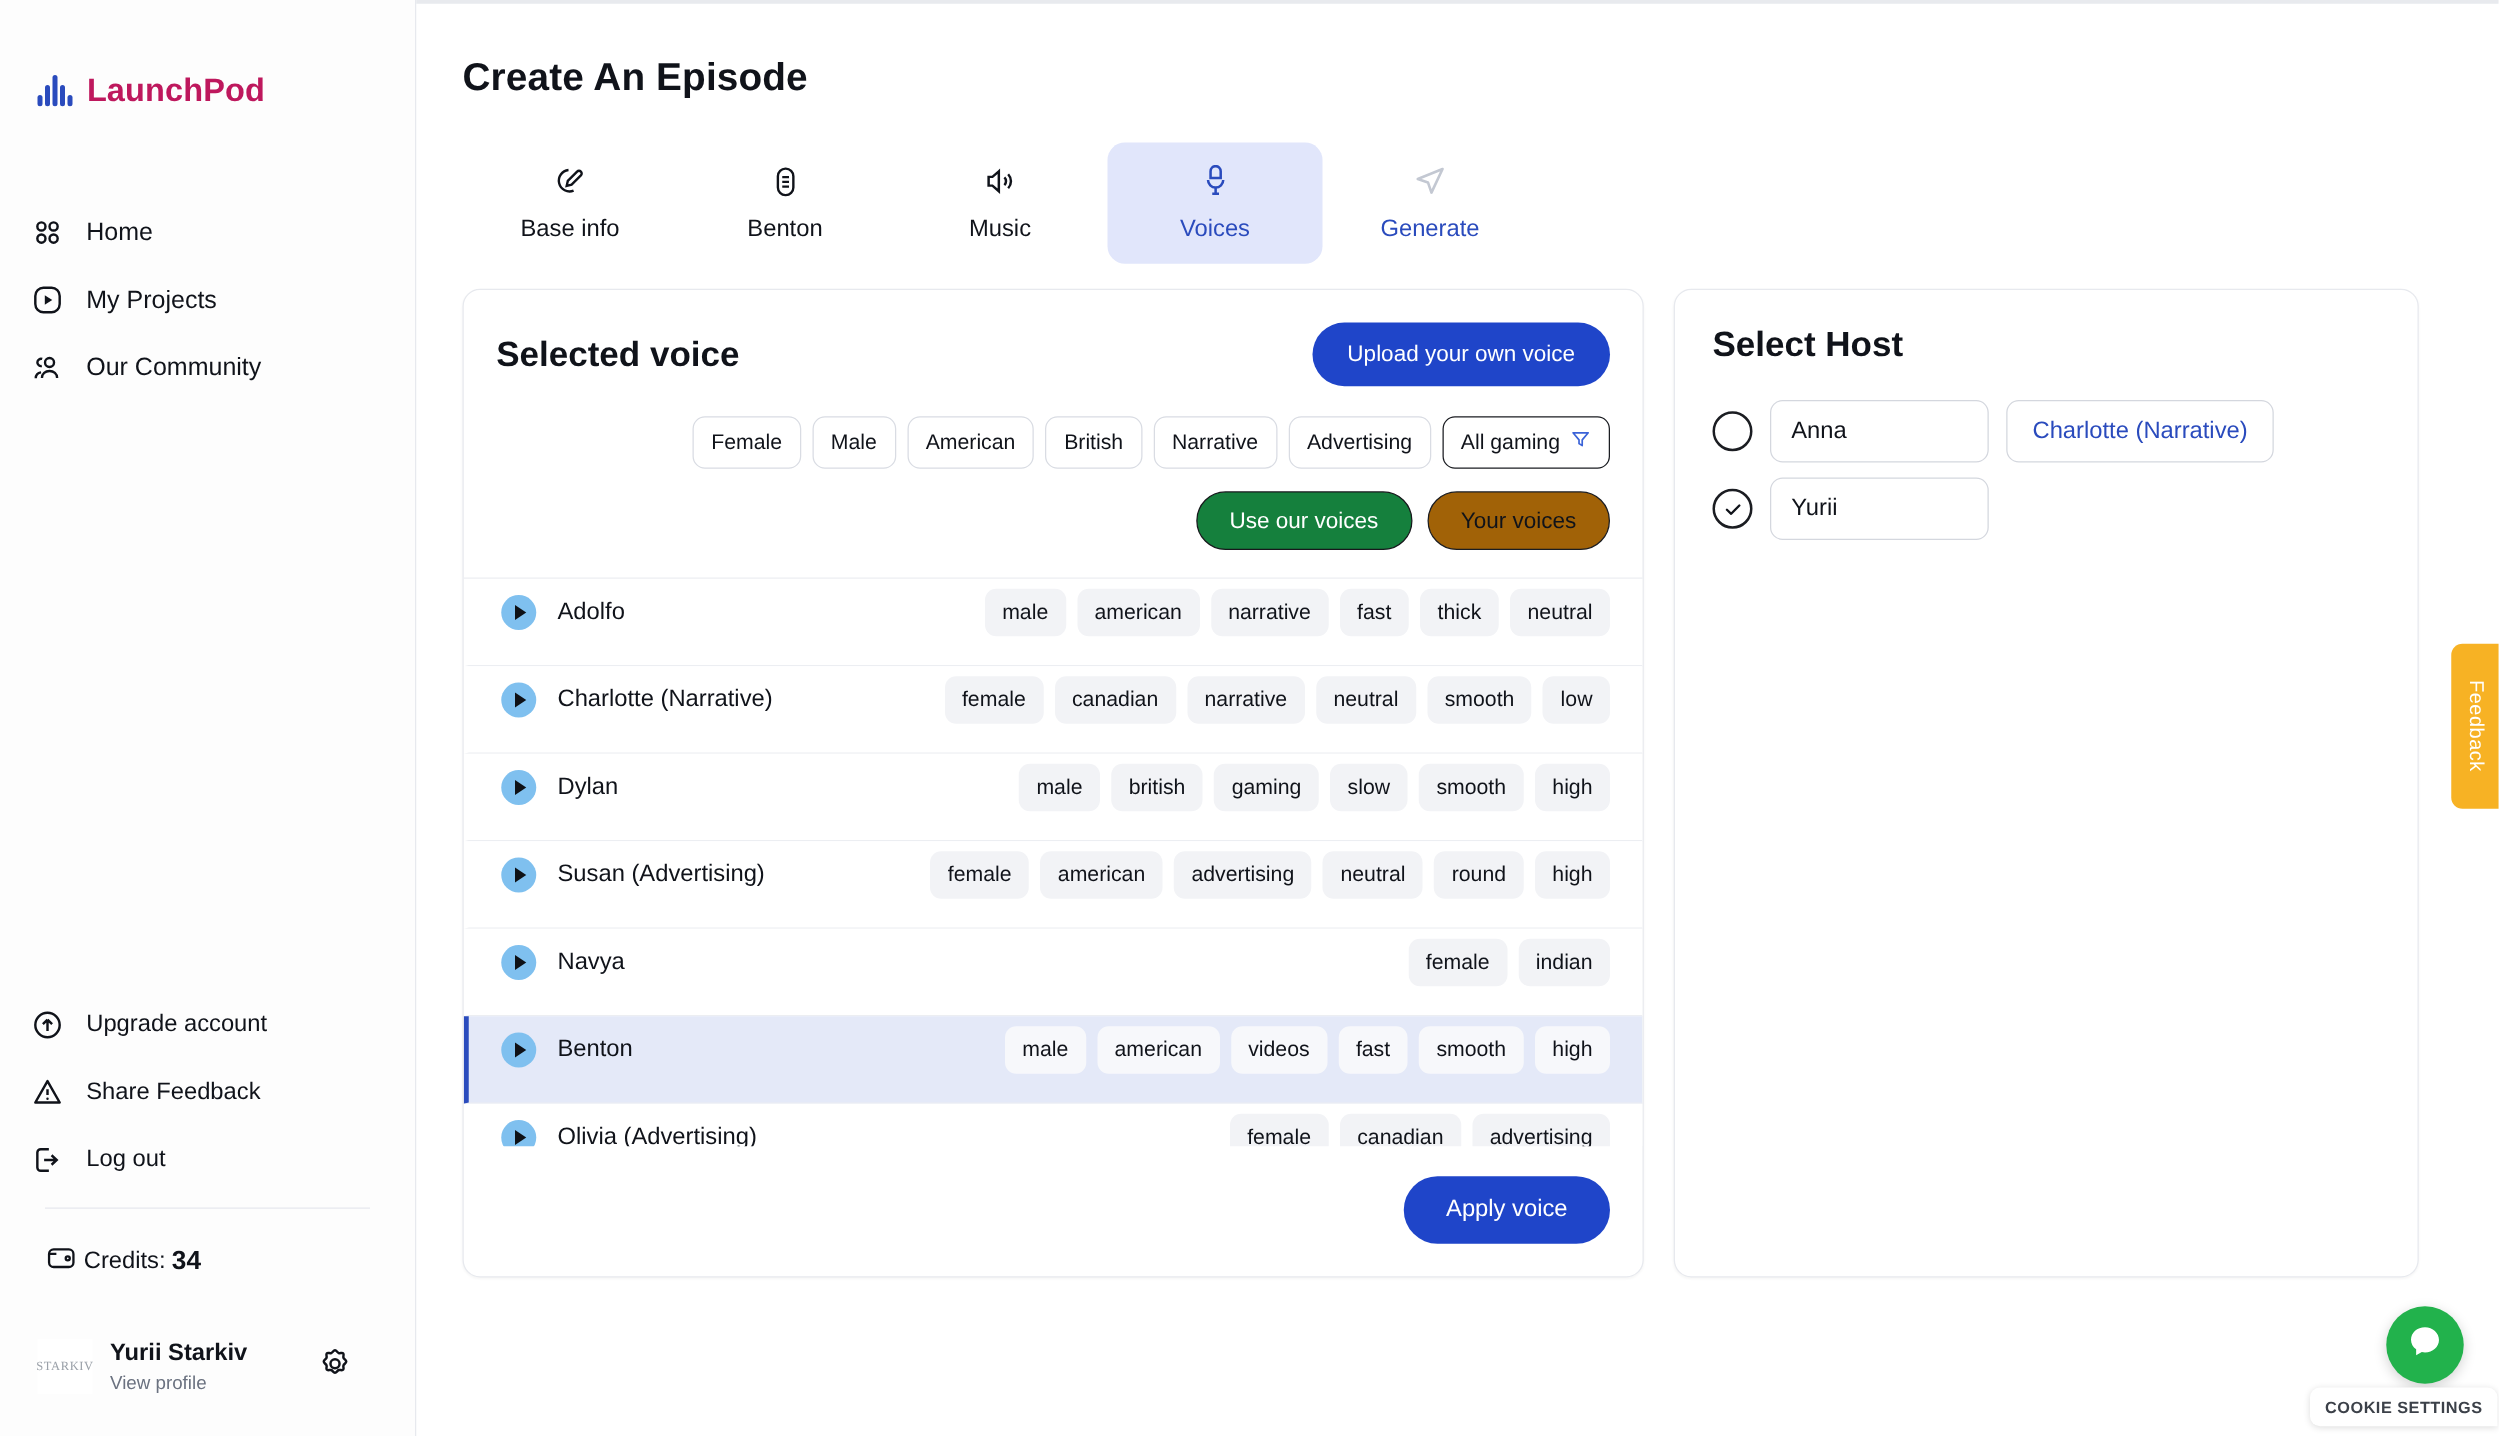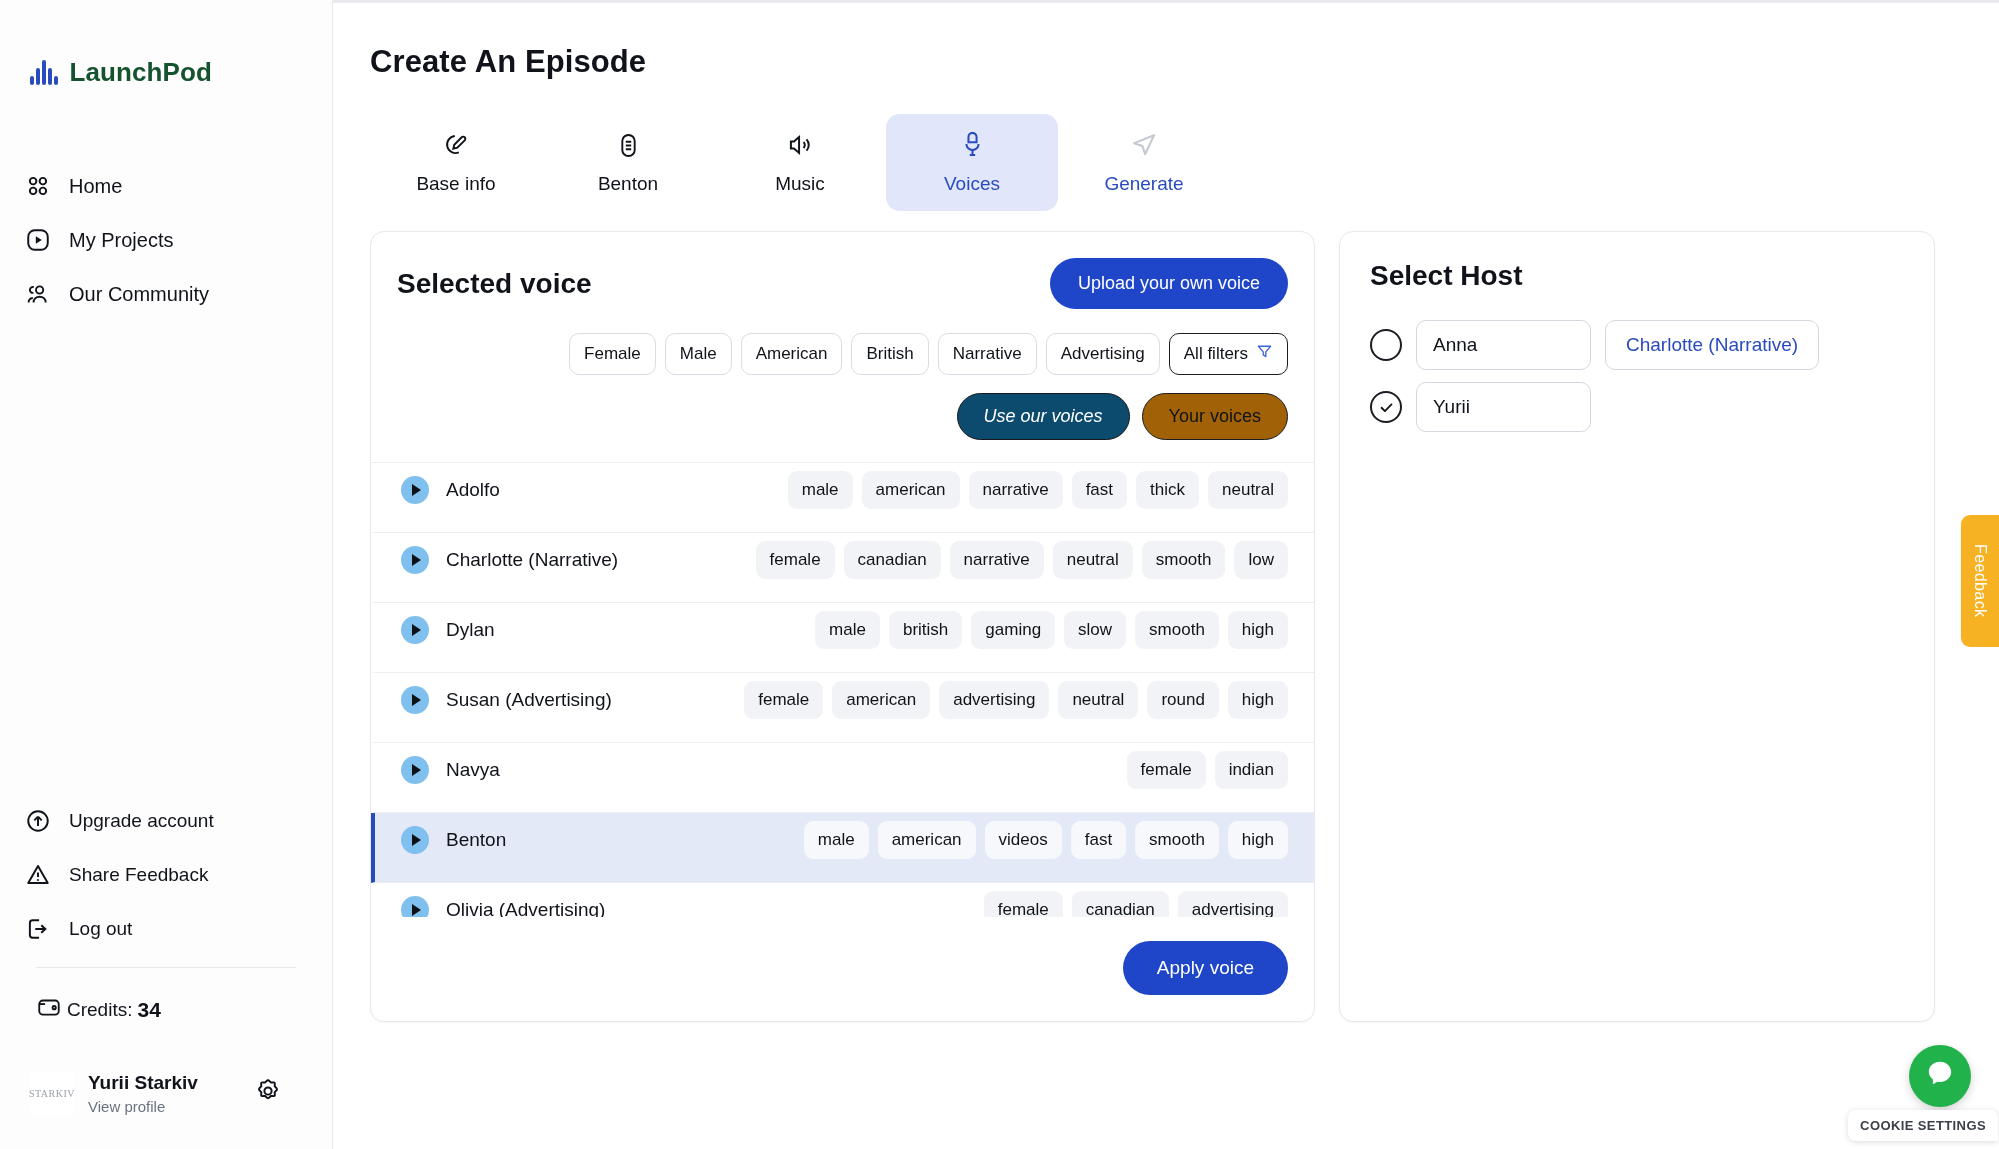--- a/index.html
+++ b/index.html
@@ -26,21 +26,21 @@
     padding: 48px 0 0 30px;
     height: 96px;
   }
   .brand-mark { display: flex; align-items: flex-end; gap: 2.5px; height: 26px; }
   .brand-mark i { display: block; width: 3.5px; background: #2a4bbd; border-radius: 2px; }
   .brand-mark i:nth-child(1) { height: 9px; }
   .brand-mark i:nth-child(2) { height: 17px; }
   .brand-mark i:nth-child(3) { height: 25px; }
   .brand-mark i:nth-child(4) { height: 17px; }
   .brand-mark i:nth-child(5) { height: 9px; }
-  .brand-name { font-size: 26px; color: #14532d; font-weight: 600; letter-spacing: .1px; }
+  .brand-name { font-size: 26px; color: #be185d; font-weight: 600; letter-spacing: .1px; }
 
   .nav-top { margin-top: 76px; display: flex; flex-direction: column; gap: 26px; }
   .nav-item {
     display: flex; align-items: center; gap: 17px;
     padding-left: 24px; cursor: pointer;
     color: #10131a; font-size: 20px;
   }
   .nav-item .ico { width: 28px; height: 28px; display: flex; align-items: center; justify-content: center; flex: 0 0 28px; }
 
   .nav-bottom {
@@ -114,21 +114,21 @@
     font-family: inherit;
   }
   .chip.allfilters { border-color: #1b1d22; display: flex; align-items: center; gap: 8px; }
 
   .toggles { display: flex; justify-content: flex-end; gap: 12px; padding: 18px 26px 22px 26px; }
   .tgl {
     border-radius: 26px; padding: 12px 26px; font-size: 18px;
     cursor: pointer; font-family: inherit;
     border: 1px solid #1b1d22; background: #a16207; color: #10131a;
   }
-  .tgl.on { background: #0c4a6e; color: #fff; border-color: #17181c; font-style: italic; }
+  .tgl.on { background: #15803d; color: #fff; border-color: #17181c; }
 
   .vlist { border-top: 1px solid #eceef2; max-height: 455px; overflow: hidden; }
   .vrow {
     display: flex; align-items: center;
     height: 70px; padding: 0 26px 15px 26px;
     border-bottom: 1px solid #eceef2;
     border-left: 4px solid transparent;
     cursor: pointer; background: #fff;
   }
   .vrow.selected { background: #e4e9f8; border-left-color: #2a4bbd; }
@@ -380,21 +380,21 @@
         </div>
 
         <div class="chips">
           <button class="chip">Female</button>
           <button class="chip">Male</button>
           <button class="chip">American</button>
           <button class="chip">British</button>
           <button class="chip">Narrative</button>
           <button class="chip">Advertising</button>
           <button class="chip allfilters">
-            <span>All filters</span>
+            <span>All gaming</span>
             <span>
               <svg width="17" height="17" viewBox="0 0 24 24" fill="none" stroke="#3b63d8" stroke-width="1.9" stroke-linejoin="round">
                 <path d="M3.4 4.6h17.2l-6.8 8v6.4l-3.6-2.2v-4.2z"></path>
               </svg>
             </span>
           </button>
         </div>
 
         <div class="toggles">
           <button class="tgl on">Use our voices</button>

